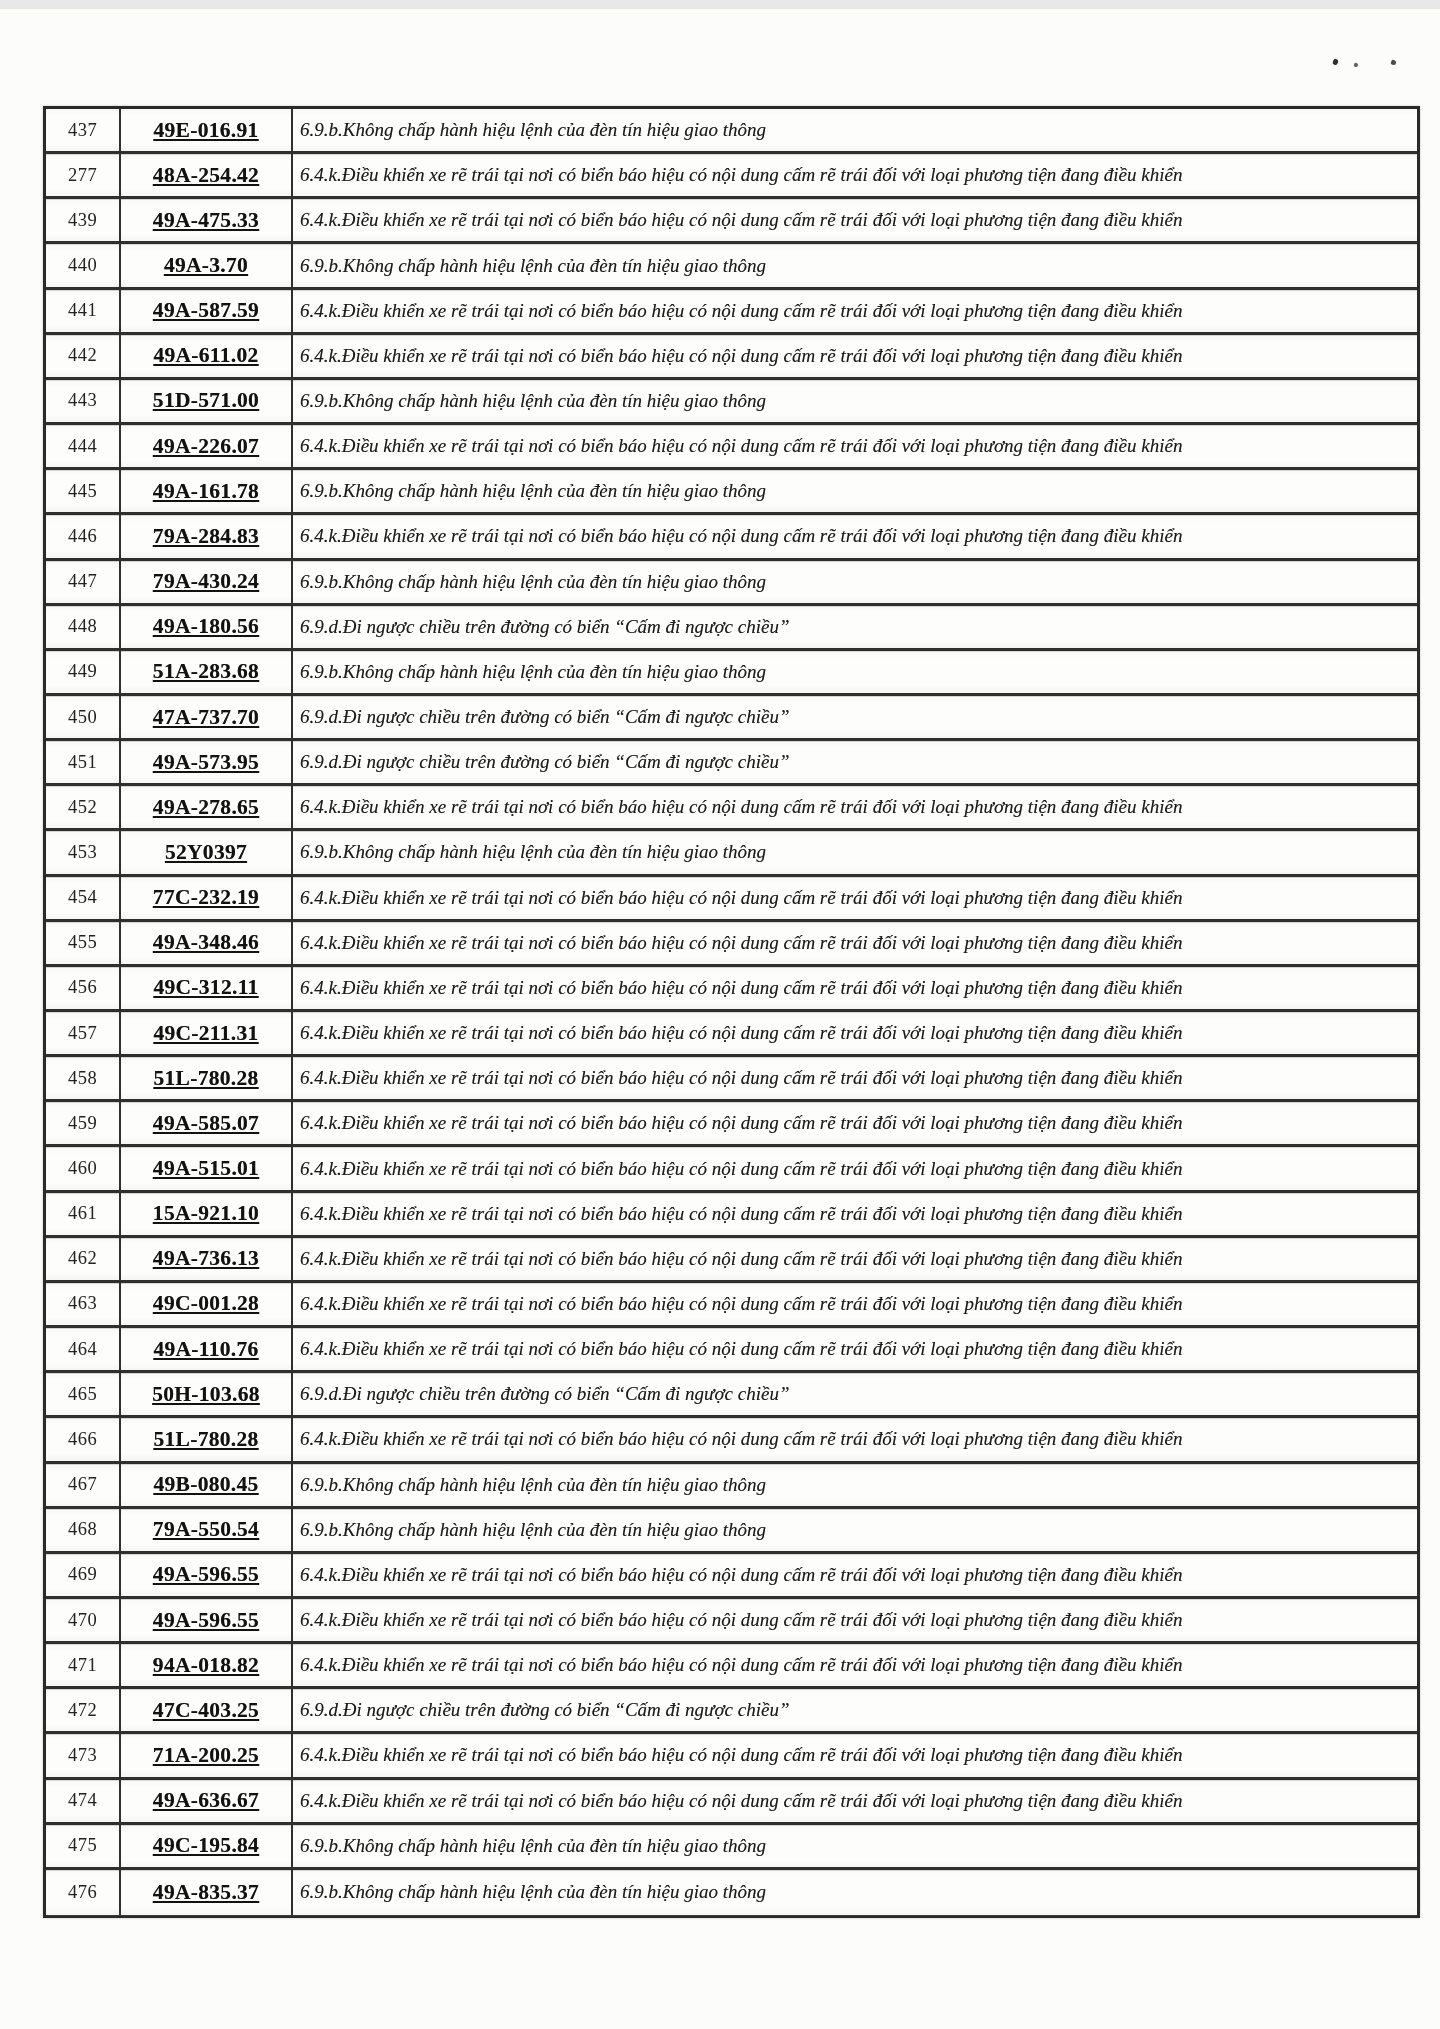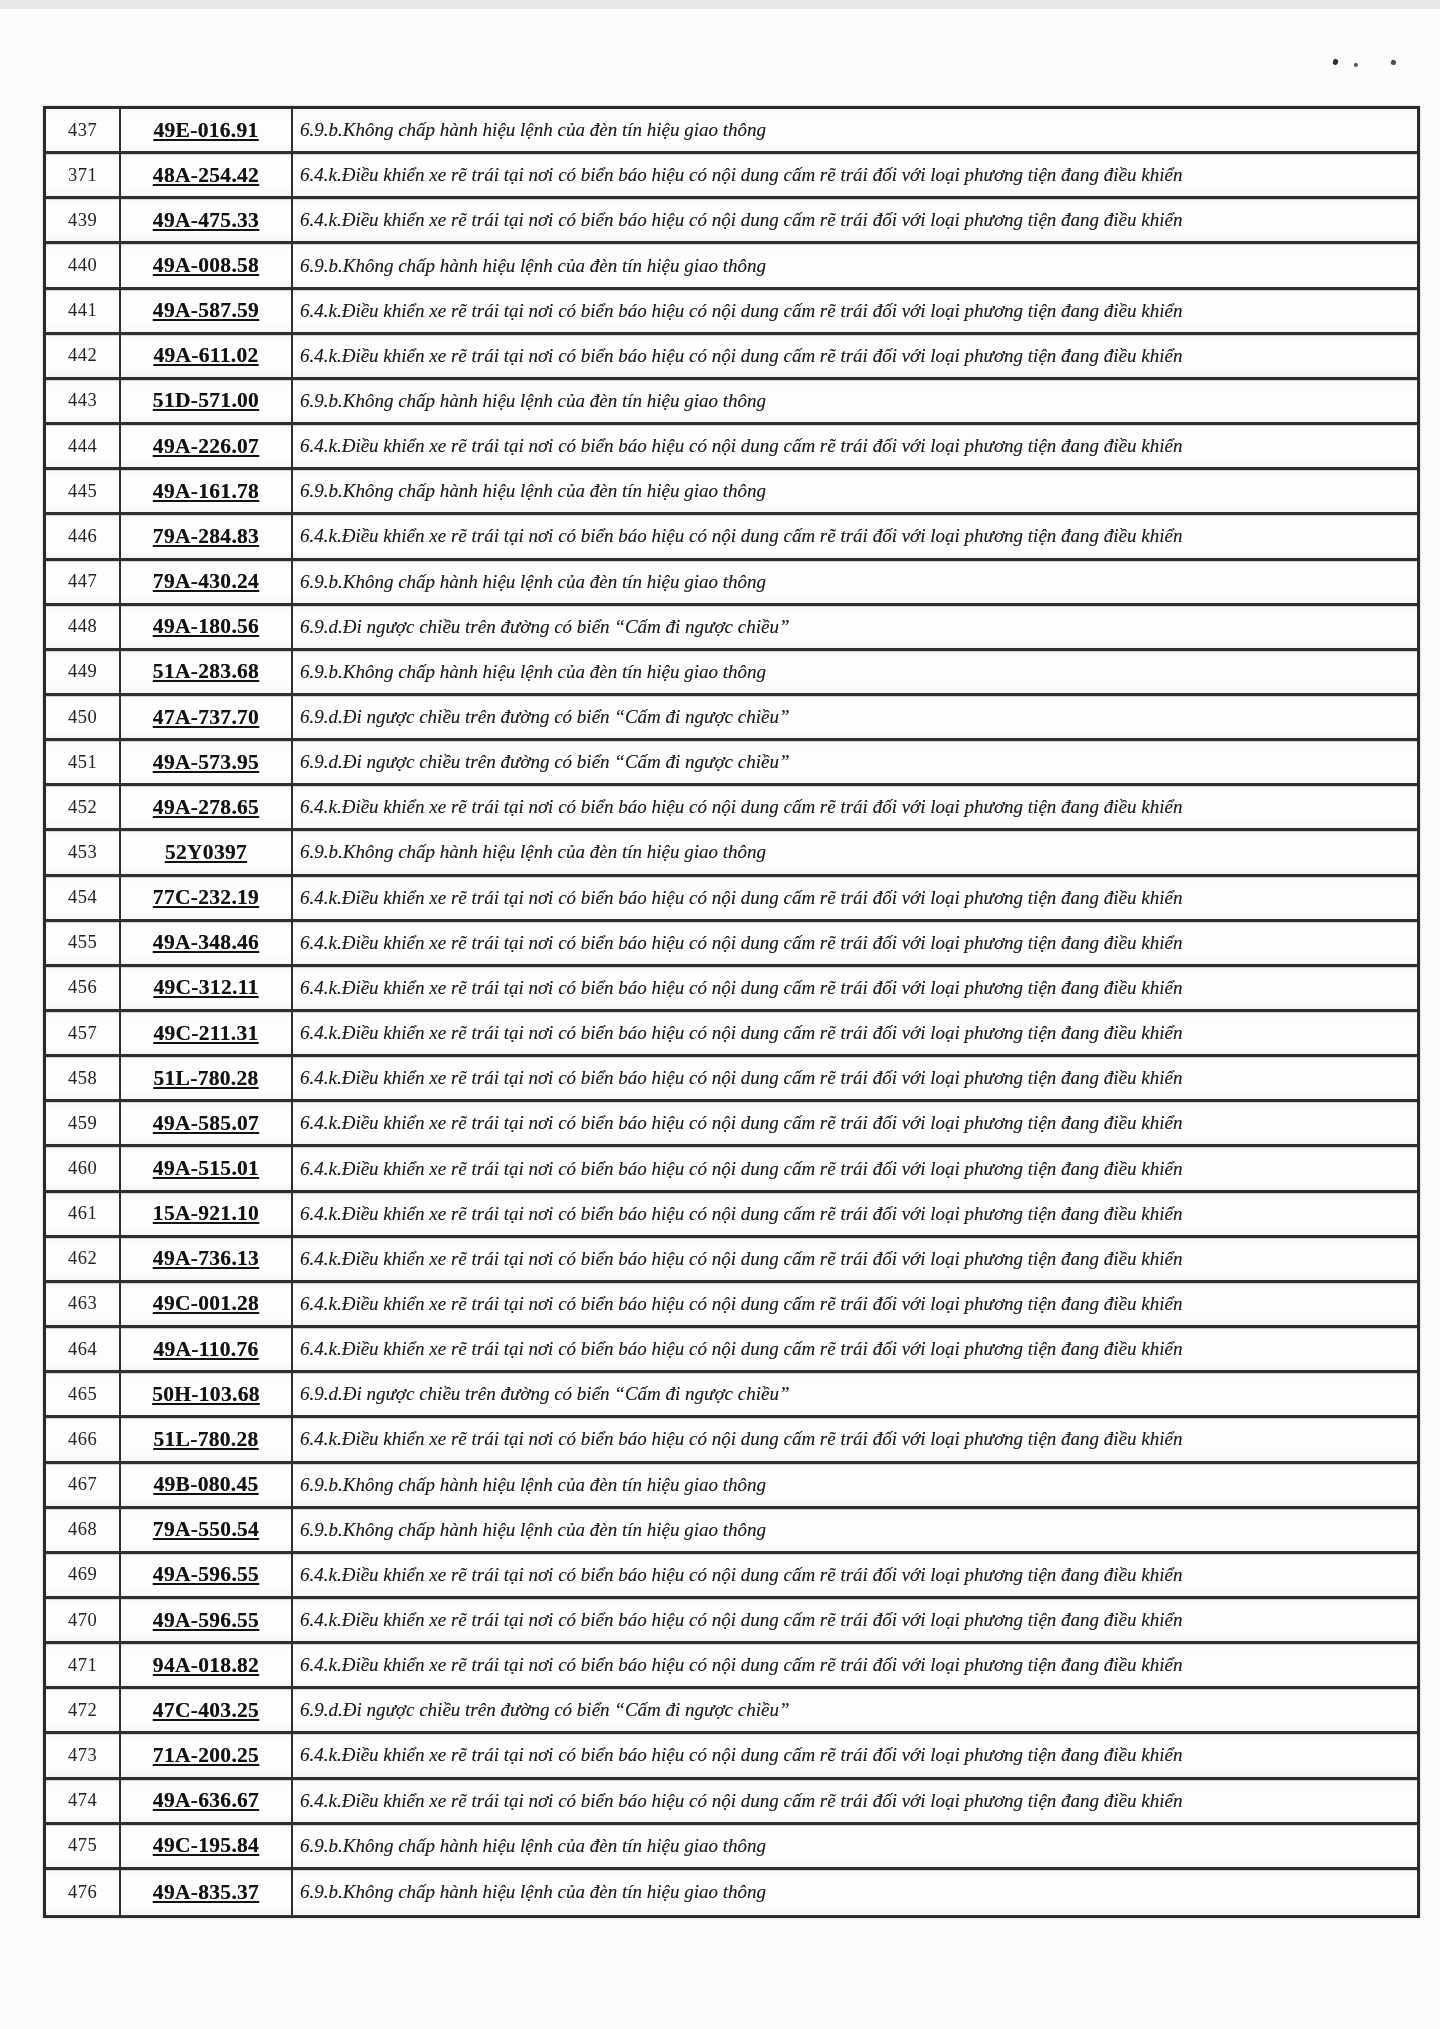--- a/index.html
+++ b/index.html
@@ -108,34 +108,34 @@
   <span class="speck s3"></span>
 
   <div class="vtable" id="vtable">
     <div class="vrow">
       <div class="cell cell-no">437</div>
       <div class="cell cell-plate">49E-016.91</div>
       <div class="cell cell-desc">6.9.b.Không chấp hành hiệu lệnh của đèn tín hiệu giao thông</div>
     </div>
 
     <div class="vrow">
-      <div class="cell cell-no">371</div>
+      <div class="cell cell-no">277</div>
       <div class="cell cell-plate">48A-254.42</div>
       <div class="cell cell-desc">6.4.k.Điều khiển xe rẽ trái tại nơi có biển báo hiệu có nội dung cấm rẽ trái đối với loại phương tiện đang điều khiển</div>
     </div>
 
     <div class="vrow">
       <div class="cell cell-no">439</div>
       <div class="cell cell-plate">49A-475.33</div>
       <div class="cell cell-desc">6.4.k.Điều khiển xe rẽ trái tại nơi có biển báo hiệu có nội dung cấm rẽ trái đối với loại phương tiện đang điều khiển</div>
     </div>
 
     <div class="vrow">
       <div class="cell cell-no">440</div>
-      <div class="cell cell-plate">49A-008.58</div>
+      <div class="cell cell-plate">49A-3.70</div>
       <div class="cell cell-desc">6.9.b.Không chấp hành hiệu lệnh của đèn tín hiệu giao thông</div>
     </div>
 
     <div class="vrow">
       <div class="cell cell-no">441</div>
       <div class="cell cell-plate">49A-587.59</div>
       <div class="cell cell-desc">6.4.k.Điều khiển xe rẽ trái tại nơi có biển báo hiệu có nội dung cấm rẽ trái đối với loại phương tiện đang điều khiển</div>
     </div>
 
     <div class="vrow">

